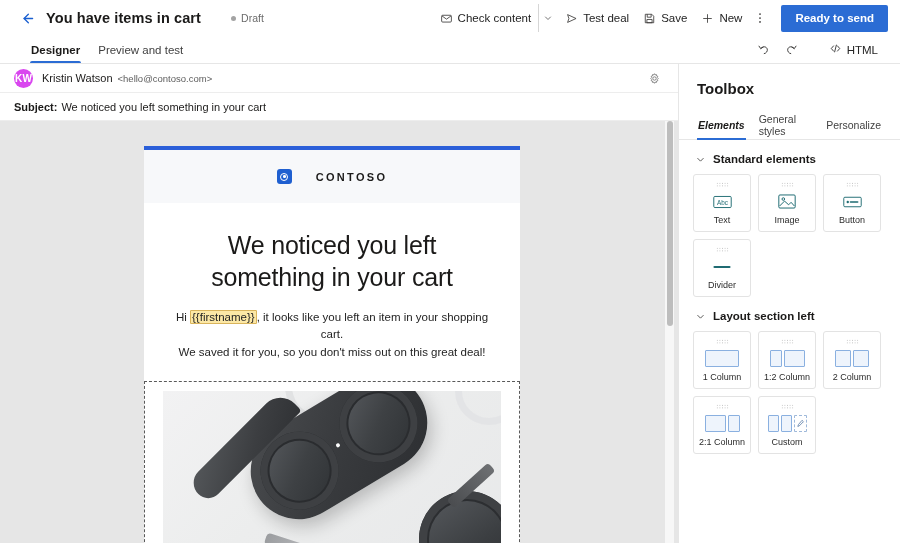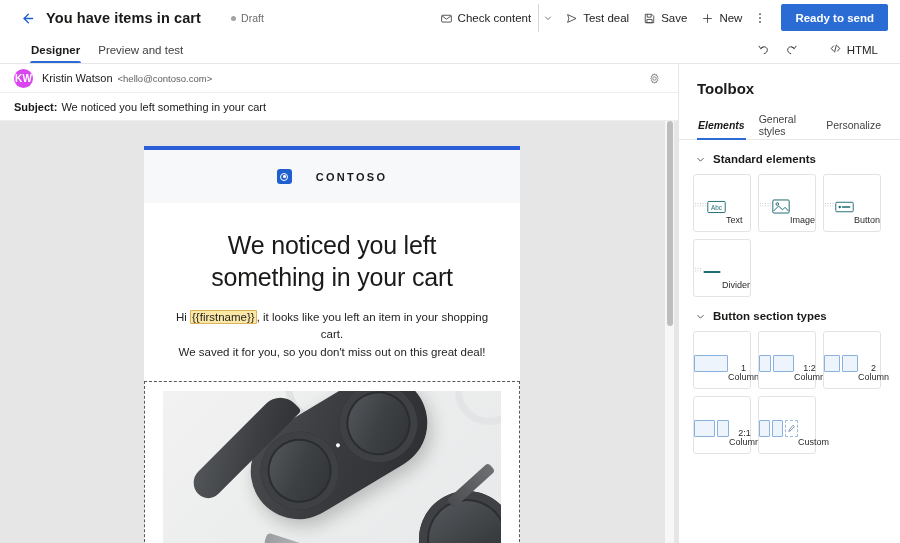--- a/index.html
+++ b/index.html
@@ -30,21 +30,21 @@
     letter-spacing: .1px;
   }
   .status-wrap {
     display: flex; align-items: center; gap: 5px;
     margin-left: 30px;
   }
   .status-dot { width: 5px; height: 5px; border-radius: 50%; background: #a3a3a3; }
   .status-text { font-size: 10.5px; color: #6b6b6b; }
 
   .topbar-right {
-    margin-left: auto; display: flex; gap: 0;
+    margin-left: auto; display: flex; align-items: center; gap: 0;
   }
   .cmd {
     display: flex; align-items: center; gap: 5px;
     height: 28px; padding: 0 7px;
     font-size: 11.5px; color: #242424; cursor: pointer;
     white-space: nowrap; border-radius: 3px;
   }
   .cmd .ico { display: flex; align-items: center; color: #3b3a39; }
   .split-caret {
     display: flex; align-items: center; justify-content: center;
@@ -273,21 +273,21 @@
     display: flex; align-items: center; gap: 7px;
     font-size: 11.5px; font-weight: 600; color: #1b1a19;
     cursor: pointer; margin-bottom: 9px; padding-left: 2px;
   }
   .chev { color: #3b3a39; display: flex; }
   .tile-grid { display: flex; flex-wrap: wrap; gap: 7px; }
   .tile {
     width: 58px; height: 58px;
     border: 1px solid #e3e3e3; border-radius: 3px;
     background: #fff; cursor: pointer;
-    display: flex; align-items: center;
+    display: flex; flex-direction: column; align-items: center;
     padding-top: 7px;
   }
   .grip {
     width: 13px; height: 5px; margin-bottom: 5px;
     background-image: radial-gradient(#b9b9b9 37%, transparent 38%);
     background-size: 2.6px 2.6px;
   }
   .tile-icon {
     height: 19px; display: flex; align-items: center; justify-content: center;
     color: #1f6b72;
@@ -558,21 +558,21 @@
         </div>
       </div>
 
       <div class="tb-section">
         <div class="tb-section-head">
           <span class="chev">
             <svg width="11" height="11" viewBox="0 0 20 20" fill="none" stroke="currentColor" stroke-width="1.5" stroke-linecap="round" stroke-linejoin="round">
                 <path d="M5 8 L10 13 L15 8"></path>
               </svg>
           </span>
-          <span>Button section types</span>
+          <span>Layout section left</span>
         </div>
         <div class="tile-grid">
 
           <div class="tile">
             <span class="grip"></span>
             <span class="lay-icon">
               <span class="lay-box" style="width:34px"></span>
             </span>
             <span class="tile-label">1 Column</span>
           </div>

